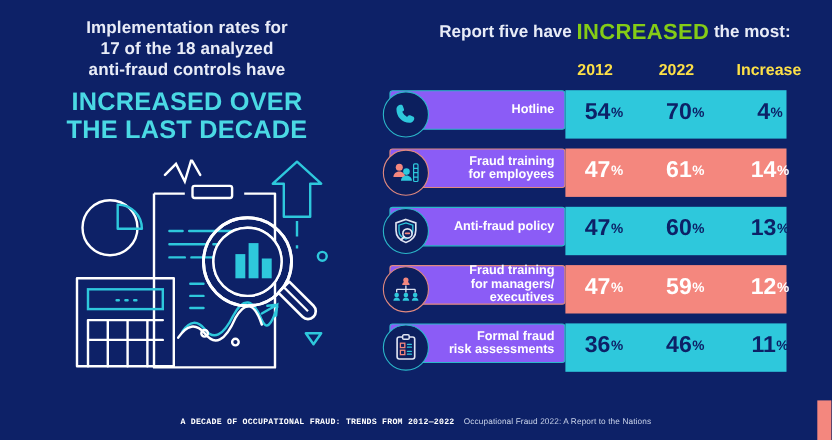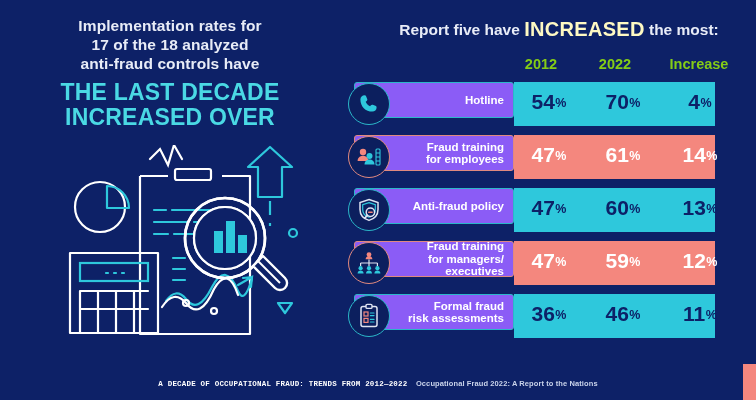--- a/index.html
+++ b/index.html
@@ -19,25 +19,25 @@
   .head-big{margin-top:7px;color:#4ad9e4;font-size:23px;line-height:25px;font-weight:800;letter-spacing:.2px;}
   .head-big div{white-space:nowrap;}
 
   .art{position:absolute;left:62px;top:145px;width:260px;height:215px;}
   .art svg{display:block;}
 
   
   .right{position:absolute;left:348px;top:0;width:408px;height:400px;}
   .rtitle{position:absolute;left:20px;top:18px;width:382px;text-align:center;color:#e8ecf7;
           font-size:15.5px;font-weight:600;white-space:nowrap;}
-  .rtitle .hl{color:#fef9c3;font-size:20px;font-weight:800;letter-spacing:.3px;vertical-align:-1px;}
+  .rtitle .hl{color:#84cc16;font-size:20px;font-weight:800;letter-spacing:.3px;vertical-align:-1px;}
 
   .colheads{position:absolute;left:0;top:56px;width:408px;height:20px;}
   .colheads span{
-    position:absolute;top:0;color:#84cc16;font-size:14.5px;font-weight:700;text-align:center;white-space:nowrap;
+    position:absolute;top:0;color:#fde047;font-size:14.5px;font-weight:700;text-align:center;white-space:nowrap;
   }
   .ch-2012{left:162px;width:62px;}
   .ch-2022{left:236px;width:62px;}
   .ch-inc {left:306px;width:90px;}
 
   .rows{position:absolute;left:0;top:82px;width:408px;}
   .row{position:relative;height:44px;margin-bottom:9px;}
 
   .labelbox{
     position:absolute;left:6px;top:0;width:160px;height:36px;
@@ -67,39 +67,39 @@
   .val{position:absolute;top:8px;color:#0d2167;font-size:21px;font-weight:800;text-align:center;white-space:nowrap;}
   .row.coral .val{color:#ffffff;}
   .val .pct{font-size:12.5px;font-weight:700;vertical-align:2px;margin-left:.5px;}
   .v-2012{left:170px;width:62px;}
   .v-2022{left:244px;width:62px;}
   .v-inc {left:314px;width:76px;}
 
   
   .footer{position:absolute;left:0;top:372px;width:756px;height:14px;text-align:center;white-space:nowrap;}
   .f-bold{color:#ffffff;font-size:7.5px;font-weight:800;letter-spacing:.2px;font-family:Liberation Mono, monospace;}
-  .f-light{color:#c9d3ea;font-size:7.5px;font-weight:700;letter-spacing:.1px;margin-left:4px;}
+  .f-light{color:#c9d3ea;font-size:7.5px;font-weight:400;letter-spacing:.1px;margin-left:4px;}
   .corner{position:absolute;right:0;top:364px;width:13px;height:36px;background:#f4877e;}
 </style>
 </head>
 <body>
 
 <div class="canvas">
 
   <div class="left">
 
     <div class="head-block">
       <div class="head-lines">
         <div>Implementation rates for</div>
         <div>17 of the 18 analyzed</div>
         <div>anti-fraud controls have</div>
       </div>
       <div class="head-big">
+        <div>INCREASED OVER</div>
         <div>THE LAST DECADE</div>
-        <div>INCREASED OVER</div>
       </div>
     </div>
 
     <div class="art">
       <svg width="260" height="215" viewBox="0 0 260 215" fill="none">
         <g stroke="#ffffff" stroke-width="2.2" fill="none" stroke-linejoin="round">
 
           <path d="M78 31 L78 189 L188 189 L188 31 L160 31 M106 31 L78 31"></path>
           <rect x="113" y="24" width="36" height="11" rx="2"></rect>
 

